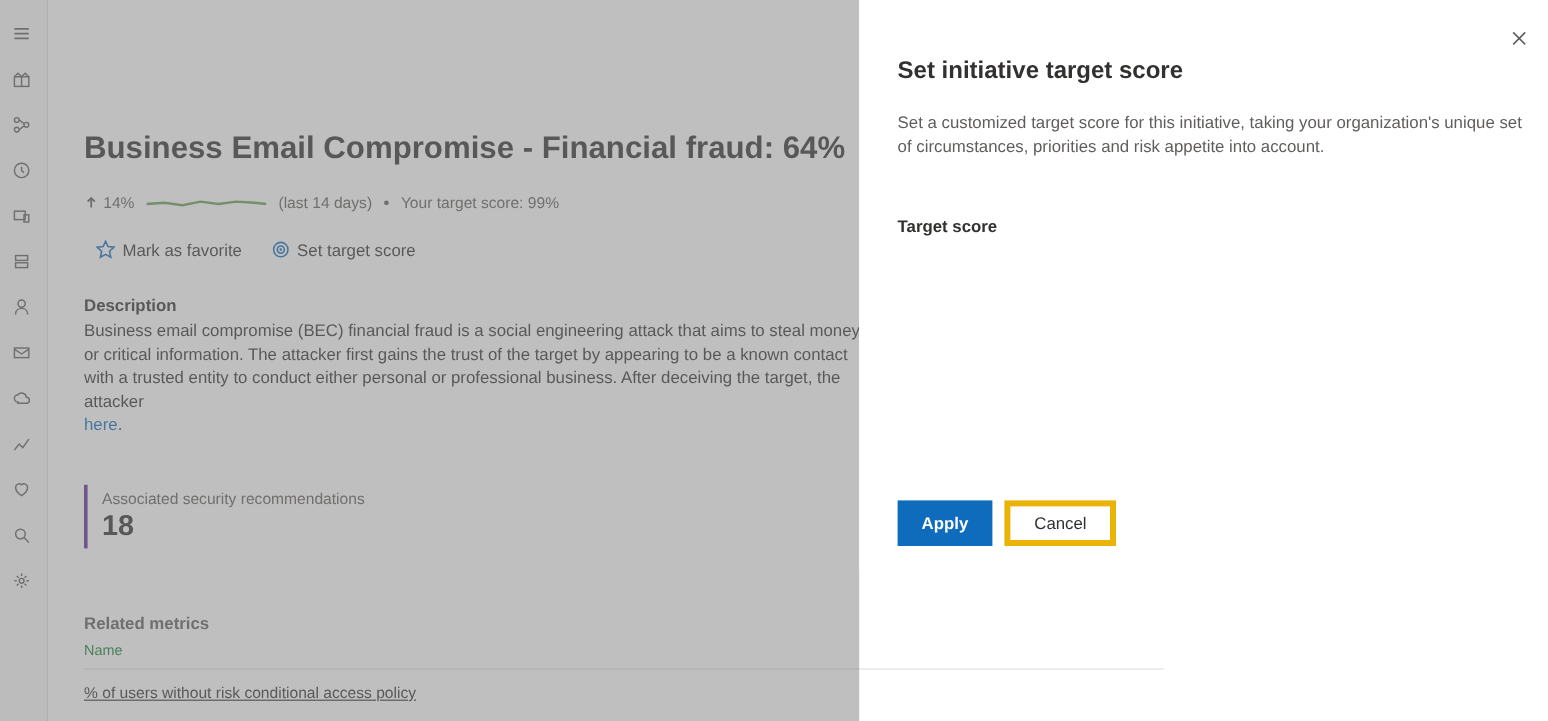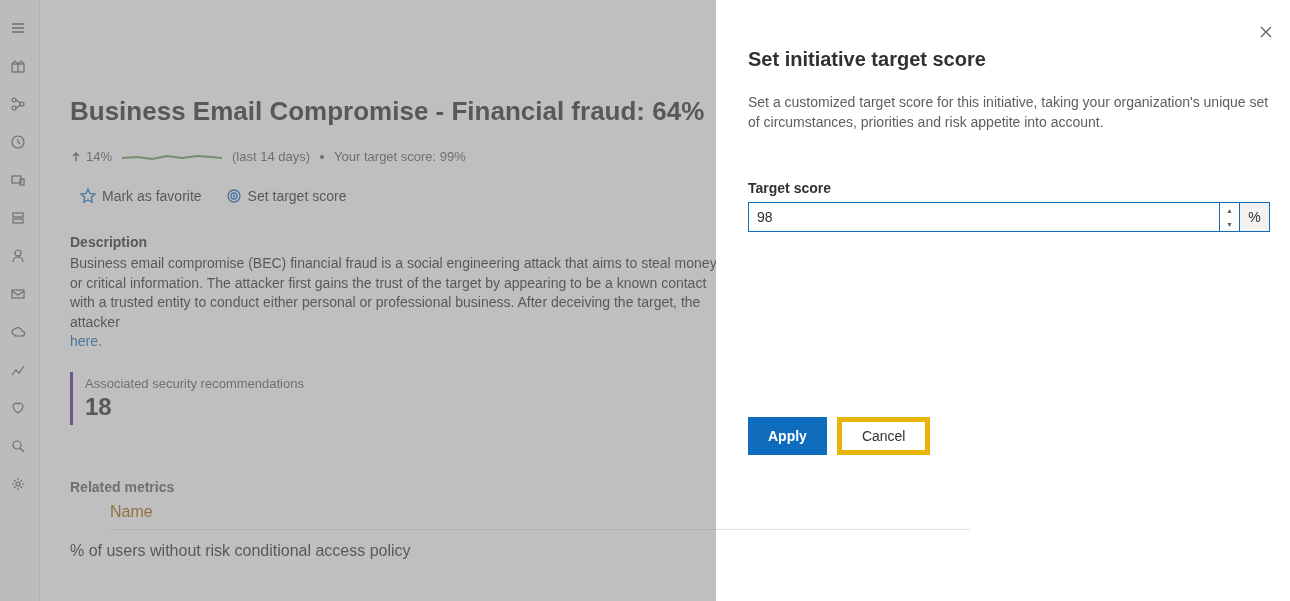--- a/index.html
+++ b/index.html
@@ -28,21 +28,21 @@
     gap: 18px;
     padding-top: 20px;
   }
   .nav-rail .nav-item svg { display:block; }
   .nav-rail .nav-item { width:20px; height:20px; color:#605e5c; cursor:pointer; }
 
   
   .main {
     position: absolute;
     left: 70px;
-    top: 96px;
+    top: 108px;
     width: 900px;
   }
   .title {
     font-size: 26px;
     font-weight: 700;
     color: #323130;
     margin-bottom: 22px;
   }
   .stats-row {
     display: flex;
@@ -78,42 +78,42 @@
   .desc-text {
     font-size: 14px;
     color: #323130;
     line-height: 1.4;
     max-width: 660px;
   }
   .link { color:#0f6cbd; cursor:pointer; }
   .stat-card {
     border-left: 3px solid #5b2e91;
     padding: 4px 0 4px 12px;
-    margin-top: 20px;
+    margin-top: 40px;
   }
   .stat-card .label { font-size:13px; color:#605e5c; }
   .stat-card .value { font-size:24px; font-weight:700; color:#323130; margin-top:2px;}
   .related-heading {
     font-size: 14px;
     font-weight:600;
     color:#605e5c;
     margin-top: 54px;
     margin-bottom: 8px;
   }
   .table-header {
-    font-size:16px;
-    color:#a16207;
+    font-size:12px;
+    color:#15803d;
     padding-bottom:8px;
     border-bottom:1px solid #e1e1e1;
-    margin-left:40px;
   }
   .table-row {
     padding-top:12px;
-    font-size:16px;
-    color:#323130;
+    font-size:13px;
+    color:#323130;
+    text-decoration:underline;
   }
 
   
   .overlay-dim {
     position:absolute;
     left:0; top:0;
     width: 716px;
     height: 601px;
     background: rgba(128,128,128,0.5);
     pointer-events:none;
@@ -361,26 +361,18 @@
 <div class="panel">
   <div class="panel-close">
     <svg viewBox="0 0 16 16" width="16" height="16" fill="none" stroke="currentColor" stroke-width="1.3">
         <path d="M3 3l10 10M13 3L3 13"></path>
       </svg>
   </div>
   <div class="panel-title">Set initiative target score</div>
   <div class="panel-desc">Set a customized target score for this initiative, taking your organization's unique set of circumstances, priorities and risk appetite into account.</div>
 
   <div class="field-label">Target score</div>
-  <div class="input-row">
-    <input class="num-input" type="text" value="98" style="">
-    <div class="spinner">
-      <div>▲</div>
-      <div>▼</div>
-    </div>
-    <div class="suffix">%</div>
-  </div>
 
   <div class="panel-footer">
     <button class="btn-primary">Apply</button>
     <button class="btn-secondary">Cancel</button>
   </div>
 </div>
 
 </body></html>

